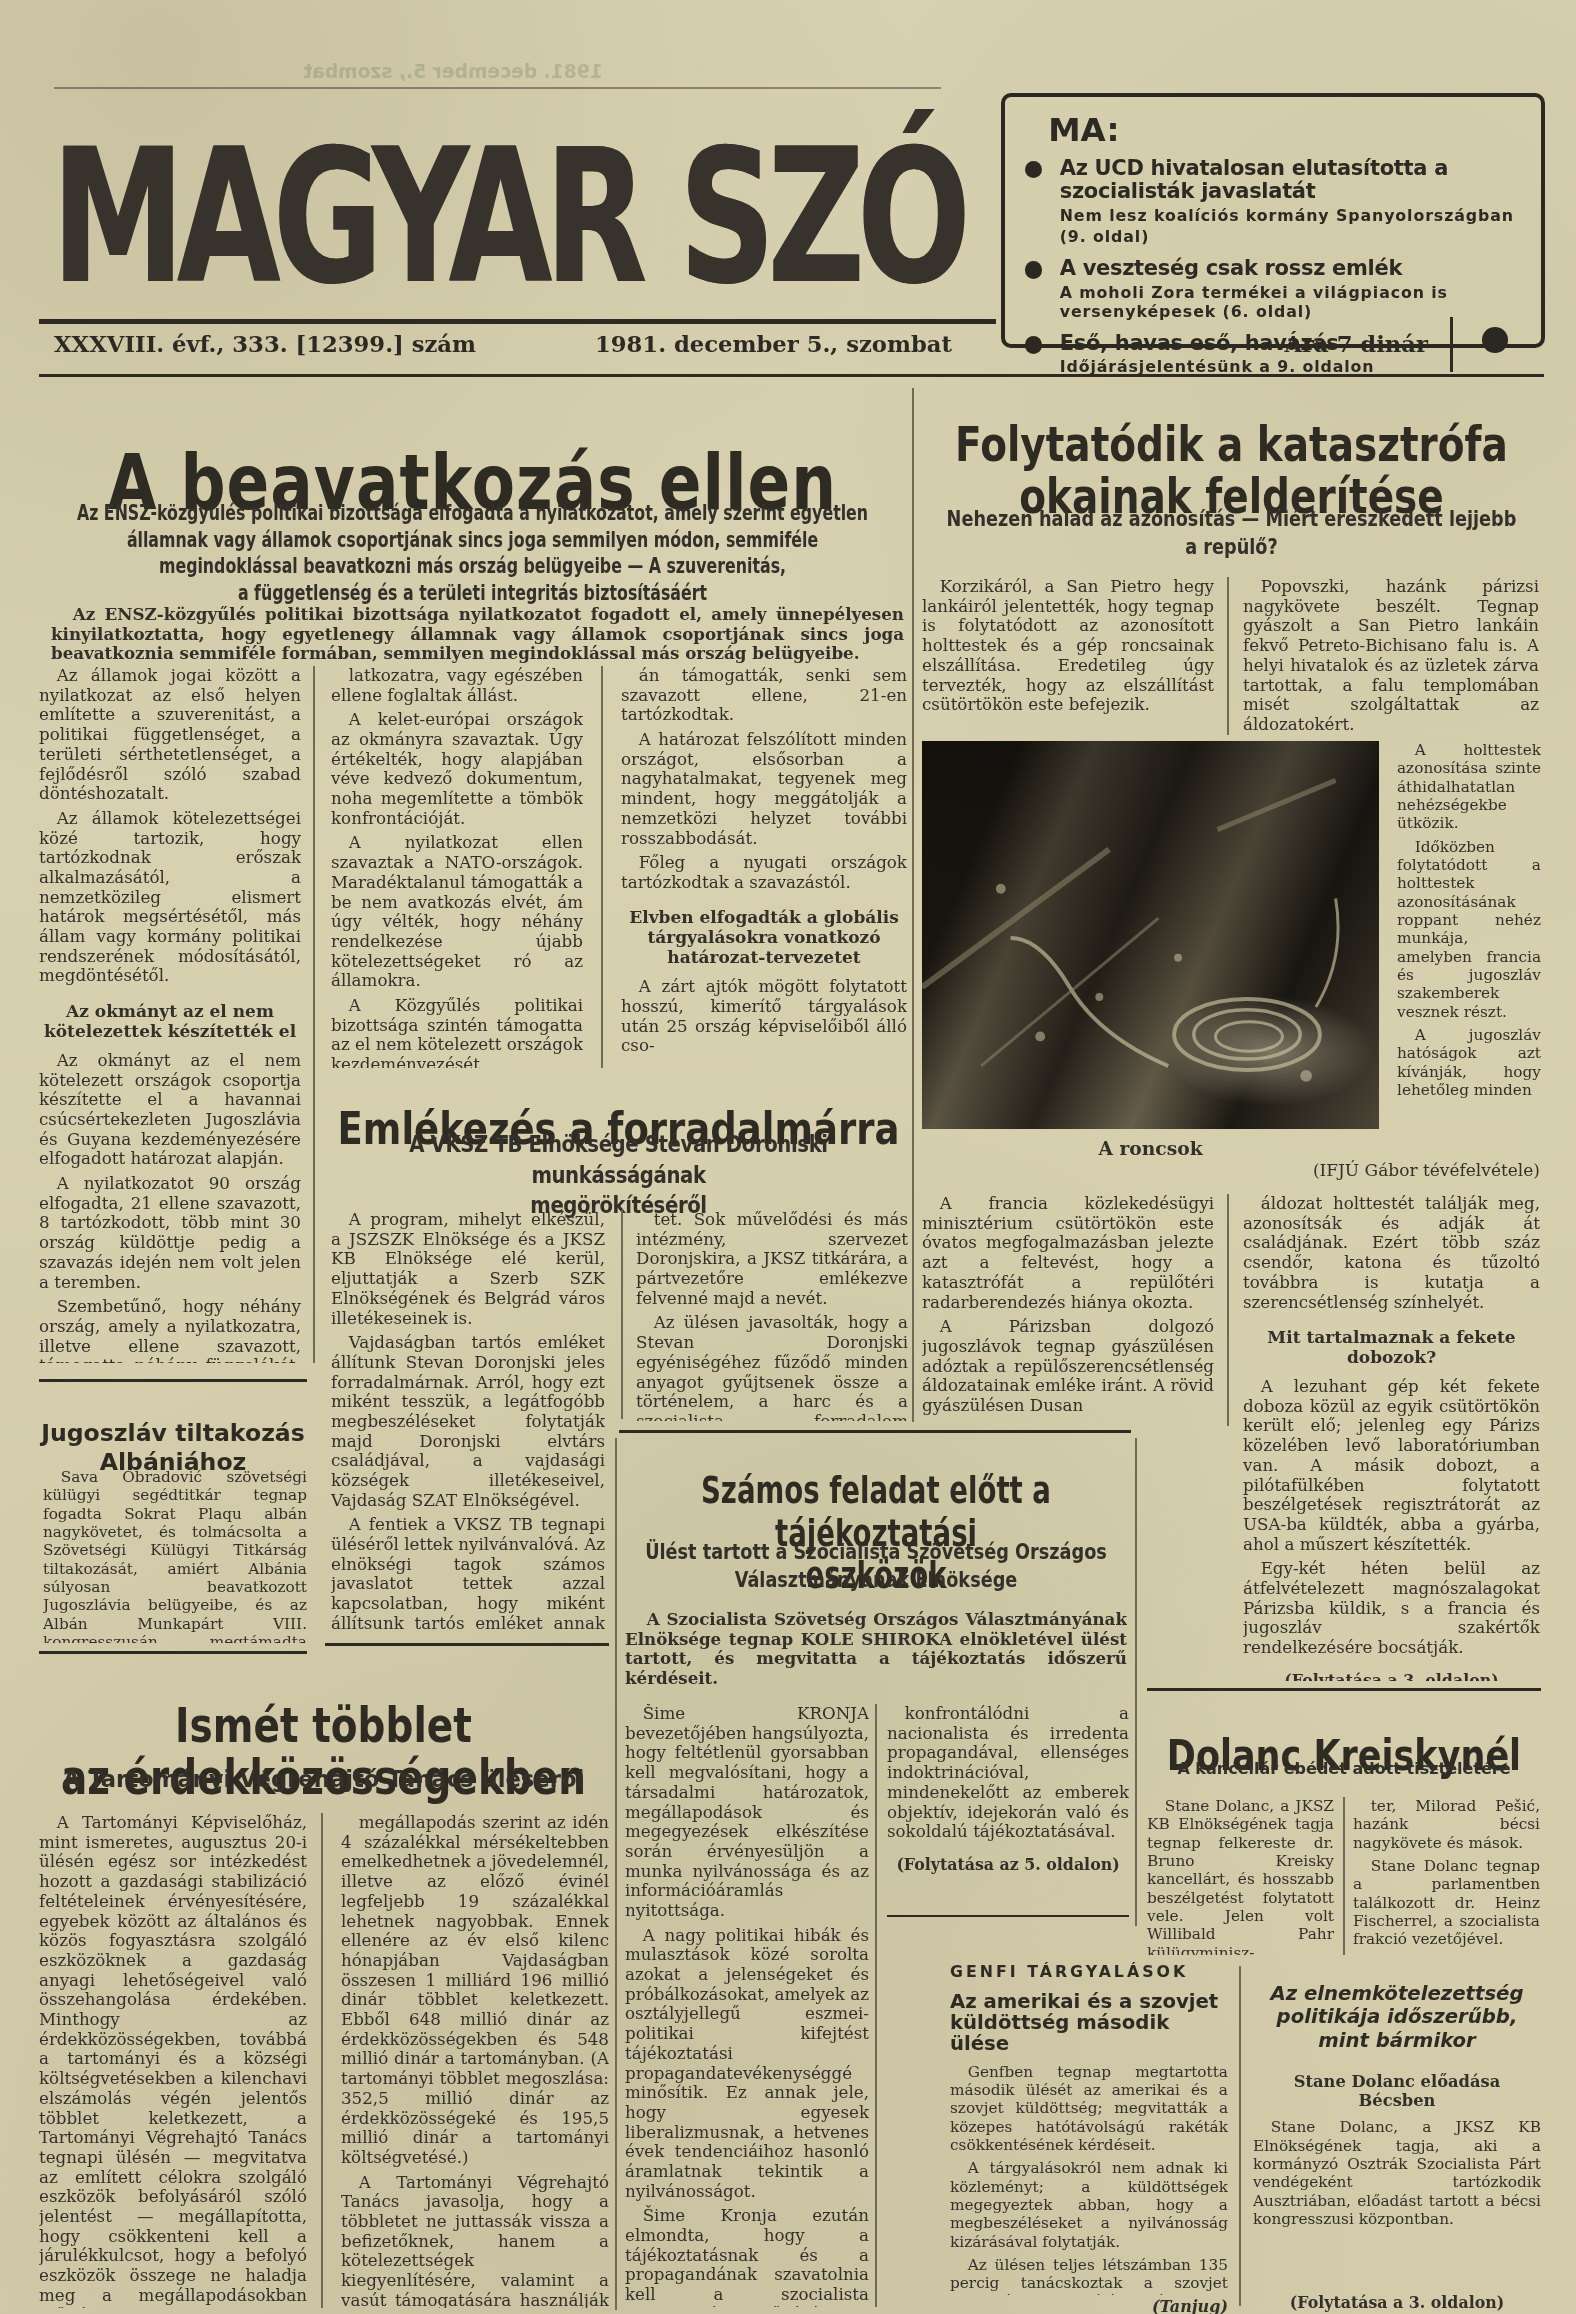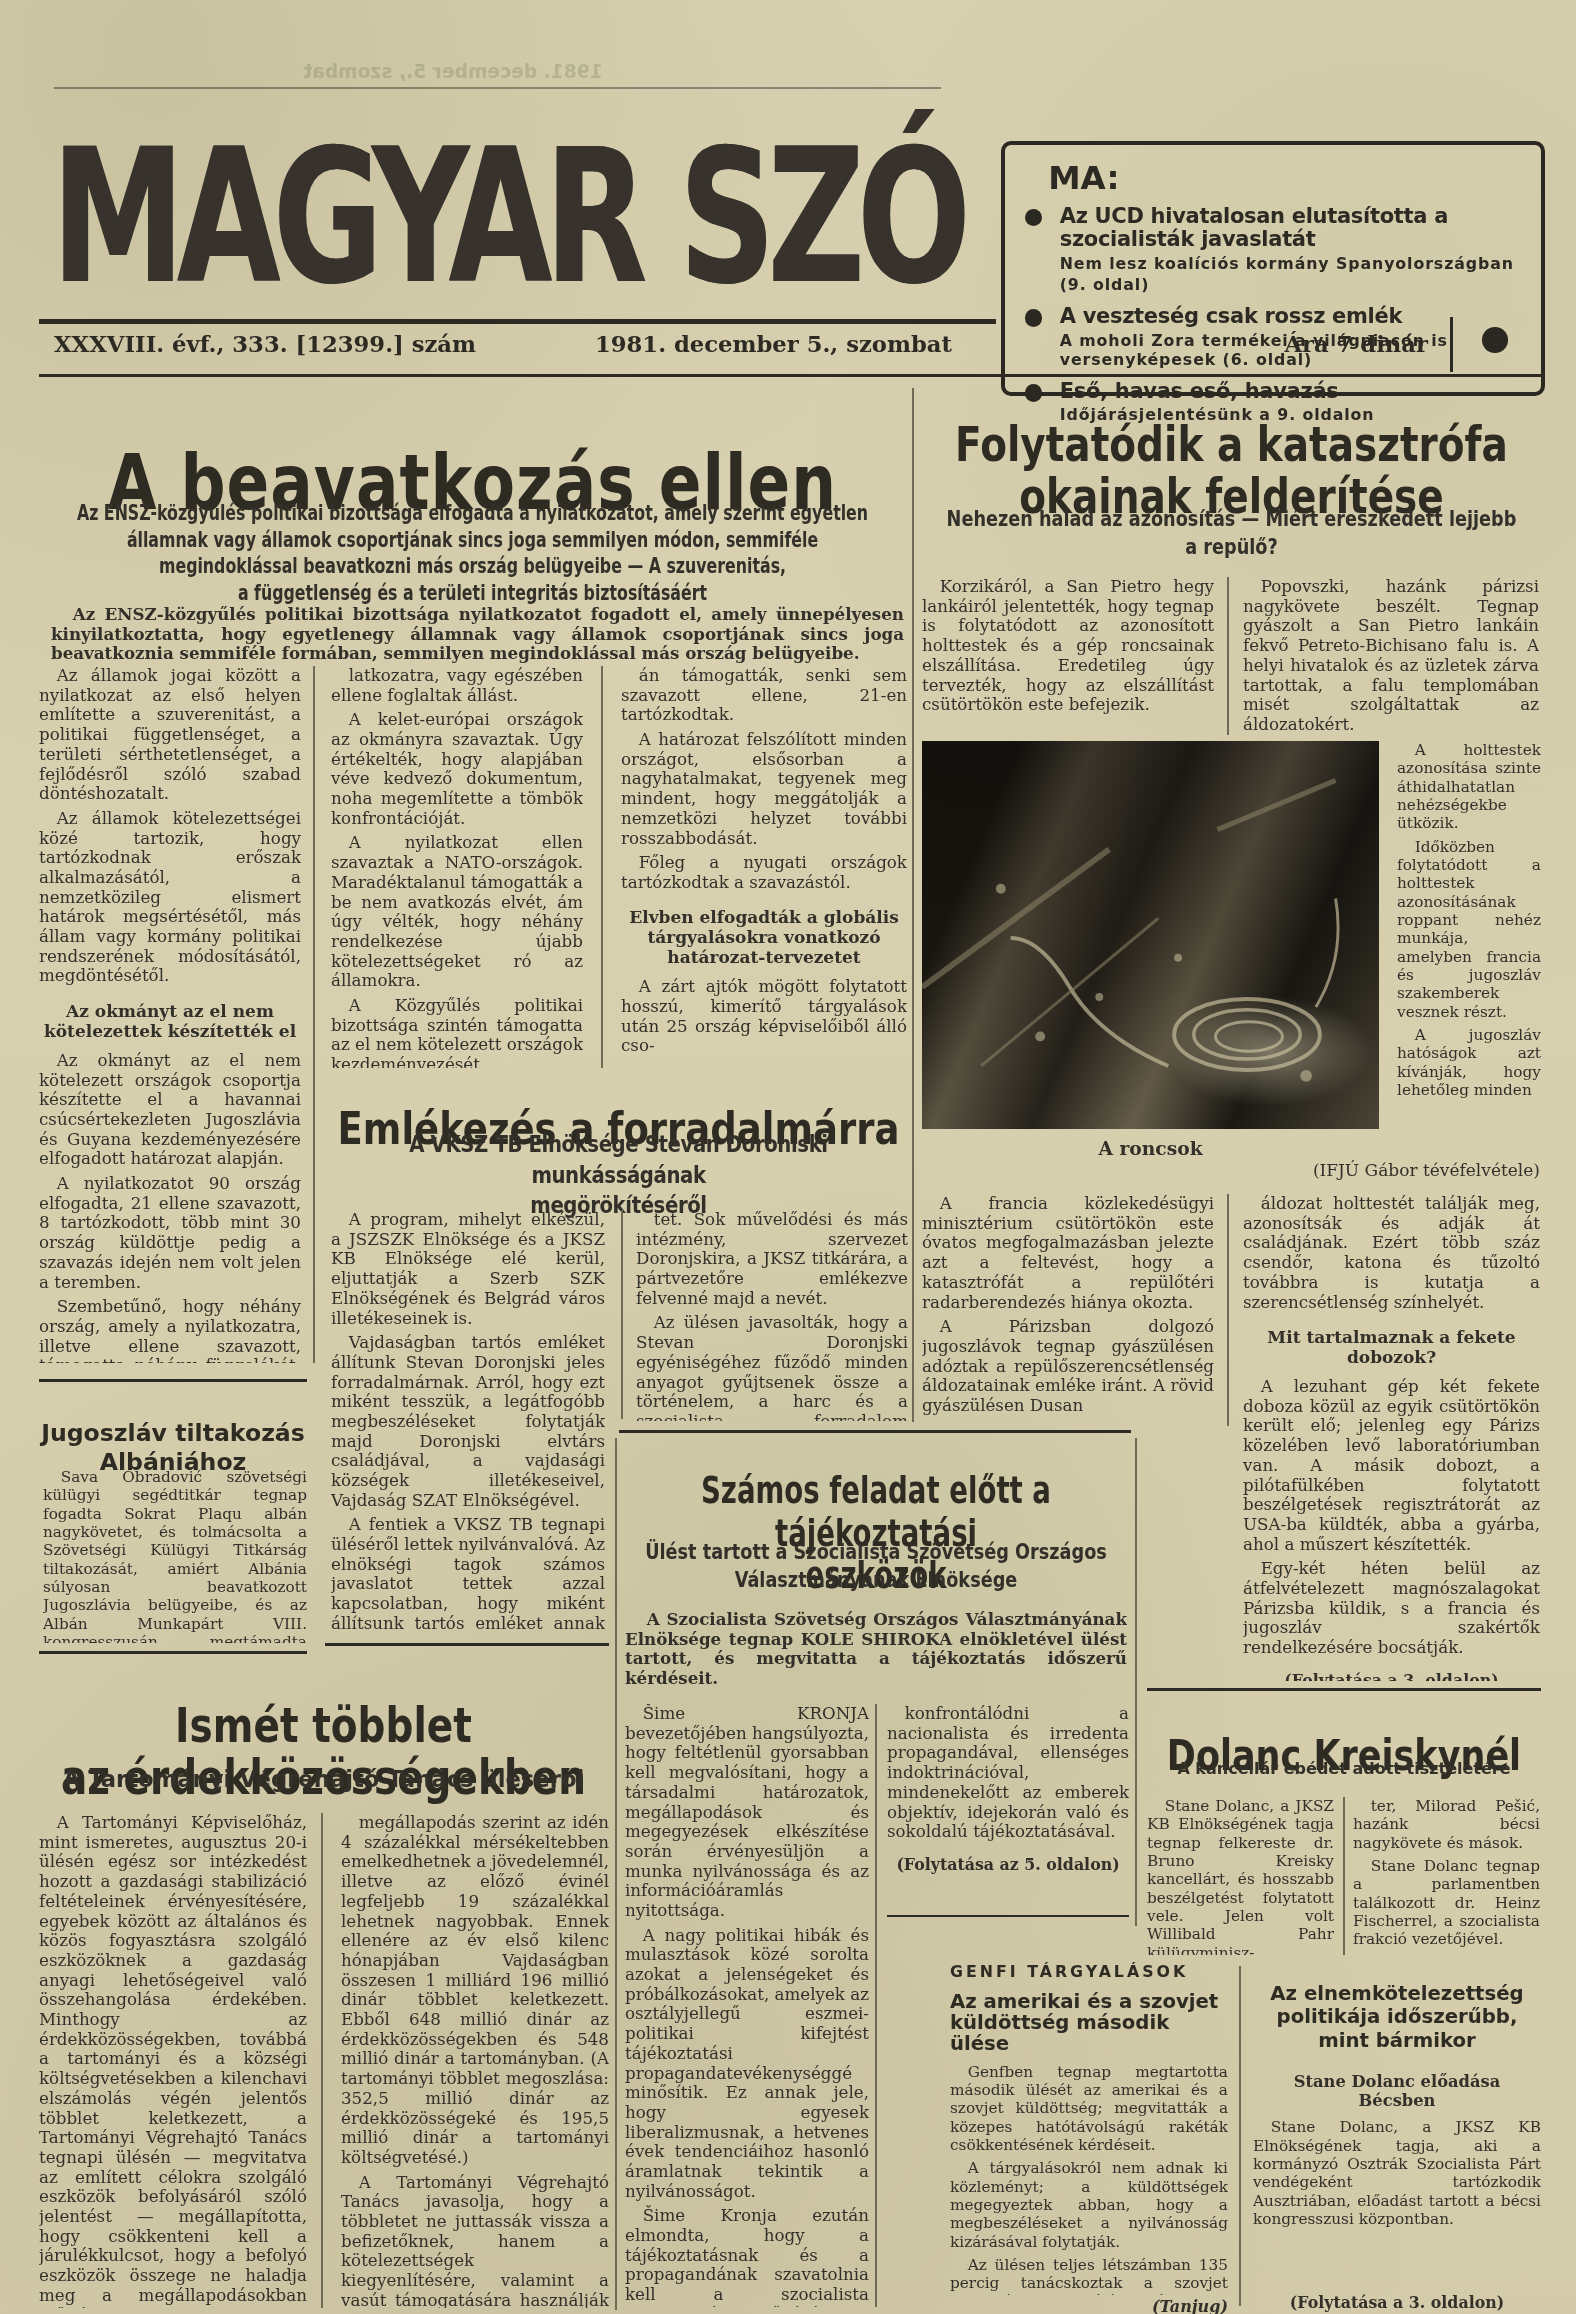--- a/index.html
+++ b/index.html
@@ -72,21 +72,21 @@
 
 <div id="paper">
 
   <div class="abs ghost" style="left:246px;top:61px;width:414px;">1981. december 5., szombat</div>
   <div class="abs rule" style="left:54px;top:87px;width:887px;height:2px;opacity:.45"></div>
 
   <div class="abs" style="left:51px;top:116px;width:898px;height:209px;display:flex;align-items:flex-end;">
     <h1 class="masthead">MAGYAR SZÓ</h1>
   </div>
 
-  <aside class="abs today-box" style="left:1001px;top:93px;width:493px;height:225px;margin-top:48px;">
+  <aside class="abs today-box" style="left:1001px;top:93px;width:493px;height:225px;">
     <div class="tb-title">MA:</div>
     <div class="tb-item">
       <span class="bullet"></span>
       <div class="tb-head">Az UCD hivatalosan elutasította a szocialisták javaslatát</div>
       <div class="tb-sub">Nem lesz koalíciós kormány Spanyolországban</div>
       <div class="tb-sub">(9. oldal)</div>
     </div>
     <div class="tb-item">
       <span class="bullet"></span>
       <div class="tb-head">A veszteség csak rossz emlék</div>
@@ -312,21 +312,21 @@
       <div class="body-col sm" style="height:232px;">
           <p>Genfben tegnap megtartotta második ülését az amerikai és a szovjet küldöttség; megvitatták a közepes hatótávolságú rakéták csökkentésének kérdéseit.</p>
           <p>A tárgyalásokról nem adnak ki közleményt; a küldöttségek megegyeztek abban, hogy a megbeszéléseket a nyilvánosság kizárásával folytatják.</p>
           <p>Az ülésen teljes létszámban 135 percig tanácskoztak a szovjet diplomáciai misszió épületében.</p>
         </div>
       <div class="credit-right">(Tanjug)</div>
     </div>
     <div class="abs vrule" style="left:1239px;top:1966px;height:340px;"></div>
 
     <div class="abs" style="left:1253px;top:1962px;width:288px;">
-      <h3 class="hl" style="font-size:19.7px;line-height:1.2;">Az elnemkötelezettség
+      <h3 class="hl" style="font-size:19.7px;line-height:1.2;font-style:italic;">Az elnemkötelezettség
 politikája időszerűbb,
 mint bármikor</h3>
       <div style="font-weight:bold;font-size:16.3px;text-align:center;white-space:pre-line;margin:9.9px 0 7.9px;">Stane Dolanc előadása
 Bécsben</div>
       <div class="body-col sm" style="height:167px;">
           <p>Stane Dolanc, a JKSZ KB Elnökségének tagja, aki a kormányzó Osztrák Szocialista Párt vendégeként tartózkodik Ausztriában, előadást tartott a bécsi kongresszusi központban.</p>
         </div>
       <p class="cont">(Folytatása a 3. oldalon)</p>
     </div>
   </section>

